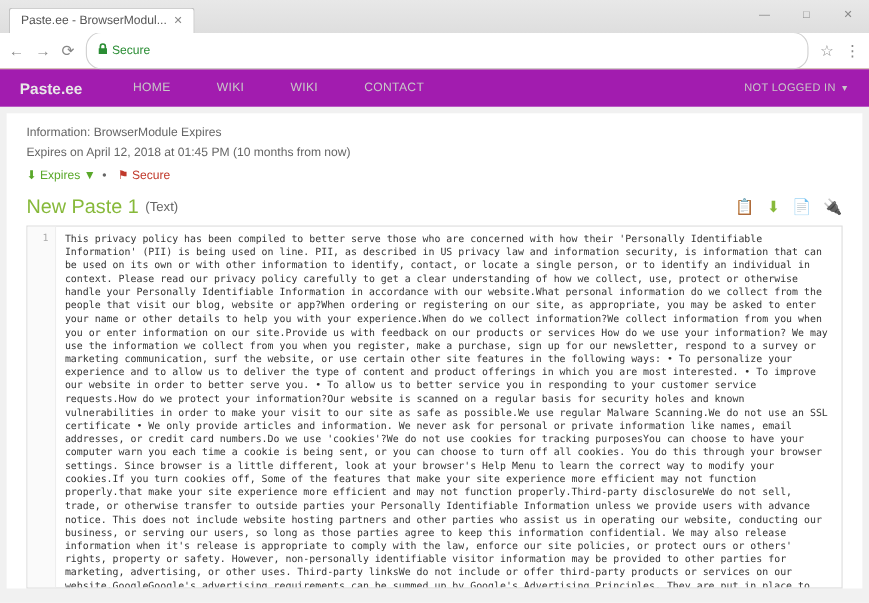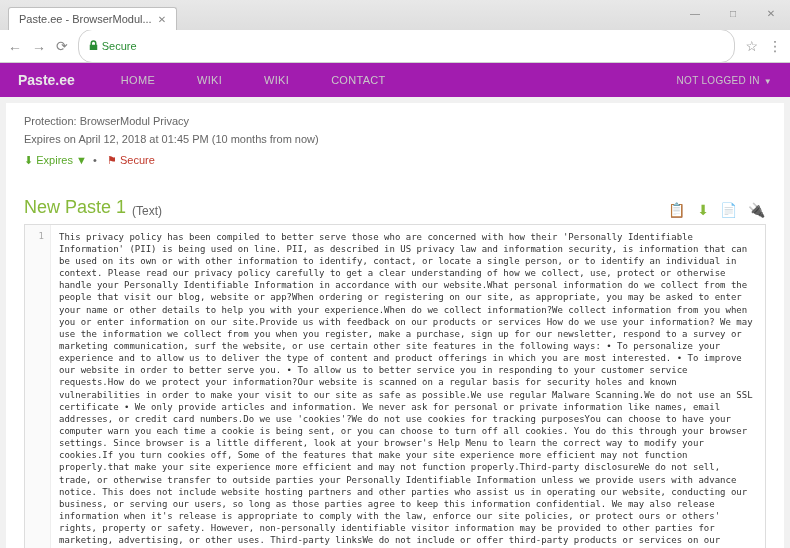--- a/index.html
+++ b/index.html
@@ -27,21 +27,21 @@
 .login { color: #c8c8c8; font-size: 10px; letter-spacing: .3px; }
 .caret { font-size: 8px; margin-left: 4px; }
 
 
 .content { background: #fff; margin: 6px; padding: 10px 18px 0 18px; font-size: 11px; color: #555; }
 .meta-line { line-height: 1.6; color: #666; }
 .meta-actions { margin-top: 4px; }
 .dl { color: #5aa82a; }
 .report { color: #c0392b; margin-left: 4px; }
 
-.paste-head { display: flex; align-items: flex-end; margin-top: 27px; }
+.paste-head { display: flex; align-items: center; margin-top: 8px; }
 .paste-title { color: #87b93a; font-size: 18px; font-weight: 400; }
 .paste-type { color: #666; font-size: 12px; margin-left: 6px; }
 .head-spacer { flex: 1; }
 .head-icons span { color: #87b93a; margin-left: 8px; font-size: 14px; }
 
 .code-box { border: 1px solid #ddd; margin-top: 6px; display: flex; font-family: "Lucida Console", Monaco, monospace; font-size: 9px; height: 330px; overflow: hidden; }
 .gutter { background: #fafafa; border-right: 1px solid #eee; width: 26px; text-align: right; padding: 6px 6px 0 0; color: #aaa; }
 .code { padding: 6px 8px 0 8px; color: #333; line-height: 1.35; white-space: normal; overflow: hidden; flex: 1; }
 </style>
 </head>
@@ -81,22 +81,22 @@
   <span class="nav-item">HOME</span>
   <span class="nav-item">WIKI</span>
   <span class="nav-item">WIKI</span>
   <span class="nav-item">CONTACT</span>
   <span class="spacer"></span>
   <span class="login"><span>NOT LOGGED IN</span><span class="caret">▼</span></span>
 </div>
 
 <div class="content">
   <div class="meta-line">
-    <span>Protection:</span>
-    <span>BrowserModul Privacy</span>
+    <span>Information:</span>
+    <span>BrowserModule Expires</span>
   </div>
   <div class="meta-line">Expires on April 12, 2018 at 01:45 PM (10 months from now)</div>
   <div class="meta-line meta-actions">
     <span class="dl">⬇ <span>Expires</span> ▼</span>
     &nbsp;•&nbsp;
     <span class="report">⚑ <span>Secure</span></span>
   </div>
 
   <div class="paste-head">
     <span class="paste-title">New Paste 1</span>

